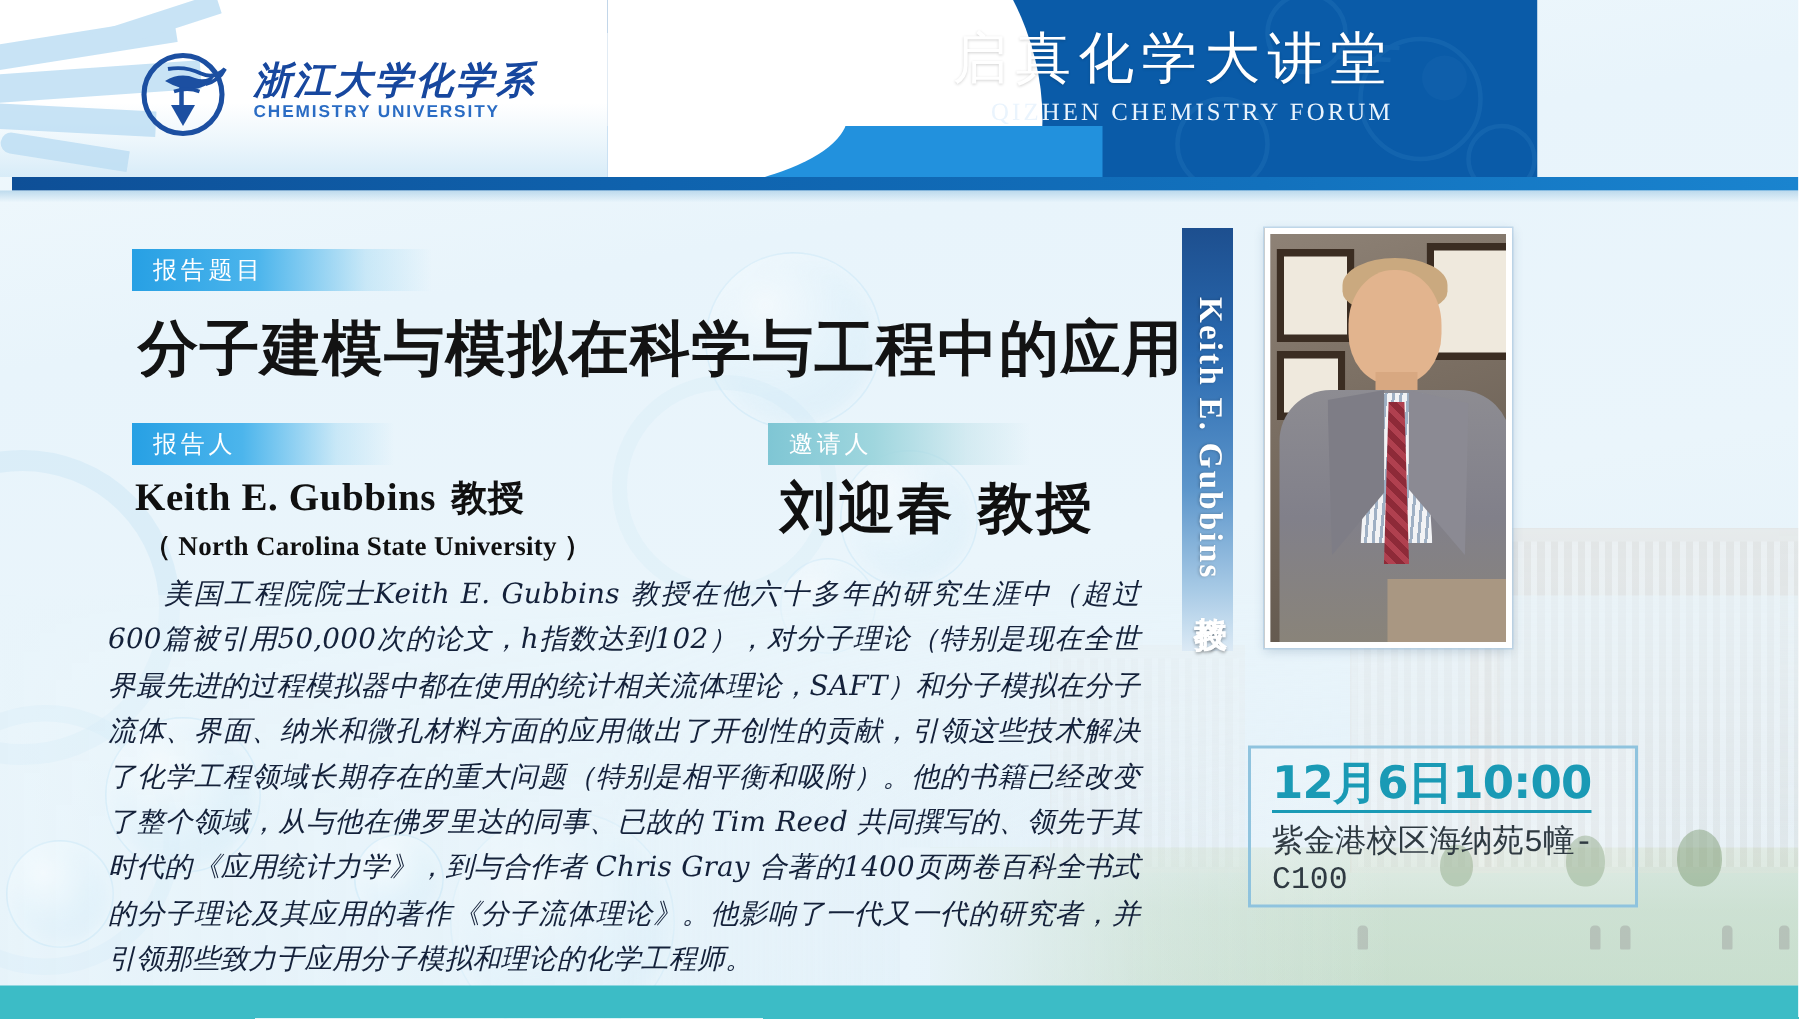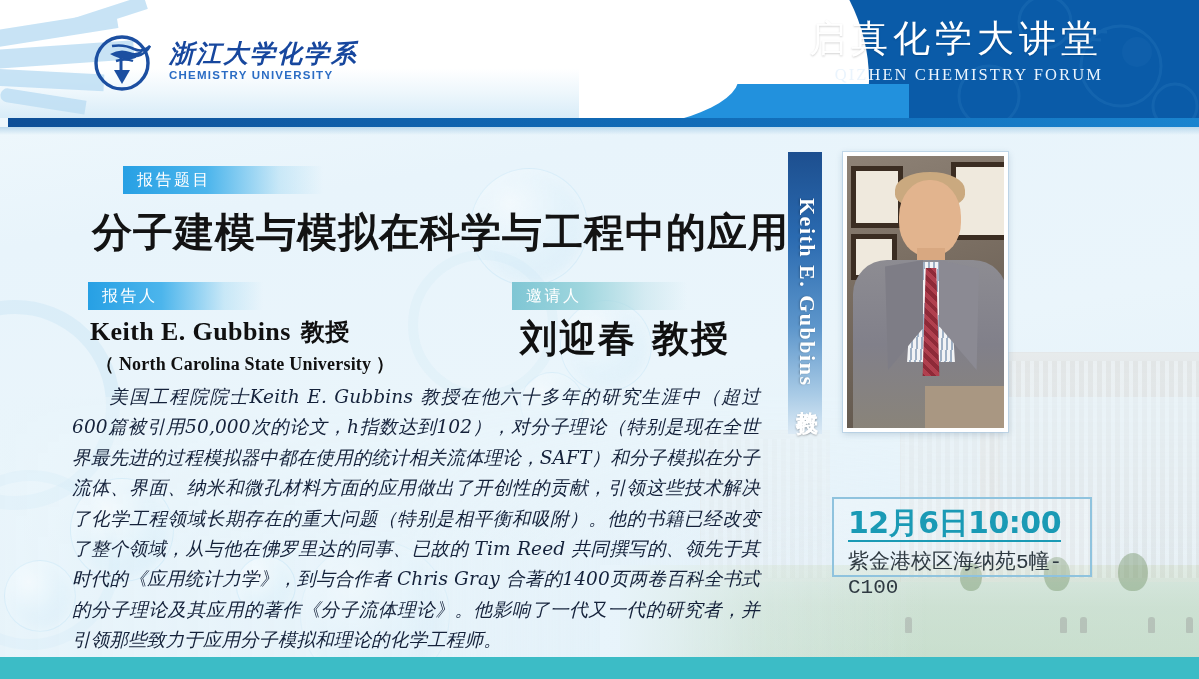--- a/index.html
+++ b/index.html
@@ -60,21 +60,21 @@
       rgba(255,255,255,.40) 0 4px, rgba(196,186,178,.30) 4px 9px);
   }
   .tree {
     position: absolute; bottom: 88px; width: 26px; height: 34px; border-radius: 50% 50% 46% 46%;
     background: rgba(120,150,108,.45);
   }
   .people { position: absolute; bottom: 46px; width: 7px; height: 16px; border-radius: 3px 3px 1px 1px; background: rgba(150,150,150,.40); }
 
   
   .header {
-    position: absolute; left: 0; top: 0; width: 1199px; height: 118px;
+    position: absolute; left: 0; top: 0; width: 1025px; height: 118px;
     background: linear-gradient(to bottom, #ffffff 0%, #ffffff 58%, #eef7fc 78%, #d8ecf8 100%);
     overflow: hidden;
   }
   .header-wing {
     position: absolute; left: -40px; top: 8px; width: 260px; height: 108px;
     opacity: .85;
   }
   .wing-stroke {
     position: absolute; background: #bfdff4; border-radius: 40px 2px 2px 40px;
   }
@@ -141,21 +141,21 @@
   
   .chip {
     display: inline-block; height: 28px; line-height: 28px;
     padding: 0 16px 0 14px; color: #ffffff;
     font-family: "DejaVu Serif", "Liberation Serif", serif;
     font-size: 16px; letter-spacing: 2.5px;
   }
   .chip-blue  { background: linear-gradient(to right, #27a0e4 0%, #4cb5ec 42%, rgba(140,208,240,.35) 78%, rgba(200,232,248,0) 100%); }
   .chip-teal  { background: linear-gradient(to right, #7fc6d4 0%, #9fd6de 40%, rgba(180,220,228,.40) 76%, rgba(215,238,242,0) 100%); }
 
-  .chip-title { position: absolute; left: 88px; top: 166px; width: 200px; margin-left: 35px; }
+  .chip-title { position: absolute; left: 88px; top: 166px; width: 200px; }
   .talk-title {
     position: absolute; left: 92px; top: 205px; width: 700px;
     font-family: "DejaVu Serif", "Liberation Serif", serif;
     font-size: 40px; font-weight: 700; color: #131313; letter-spacing: 1px;
     white-space: nowrap;
   }
 
   .chip-speaker { position: absolute; left: 88px; top: 282px; width: 175px; }
   .chip-inviter { position: absolute; left: 512px; top: 282px; width: 175px; }
 
@@ -240,21 +240,21 @@
     position: absolute; left: 92px; top: 104px; width: 40px; height: 110px;
     background: #8b8a93; clip-path: polygon(0 0, 100% 8%, 94% 100%, 0 60%);
   }
   .p-pants {
     position: absolute; left: 78px; top: 230px; width: 82px; height: 50px;
     background: #a99782;
   }
 
   
   .datebox {
-    position: absolute; left: 832px; top: 497px; width: 260px; height: 80px;
+    position: absolute; left: 832px; top: 497px; width: 260px; height: 108px;
     border: 2px solid #8fc3de; background: rgba(255,255,255,.16);
     padding: 7px 0 0 14px;
   }
   .date-line {
     font-family: "DejaVu Sans", "Liberation Sans", sans-serif;
     font-size: 30px; font-weight: 700; color: #1a9ab5;
     letter-spacing: -.5px; line-height: 1.1;
     border-bottom: 2px solid #1a9ab5; display: inline-block; padding-bottom: 1px;
   }
   .venue-line {

